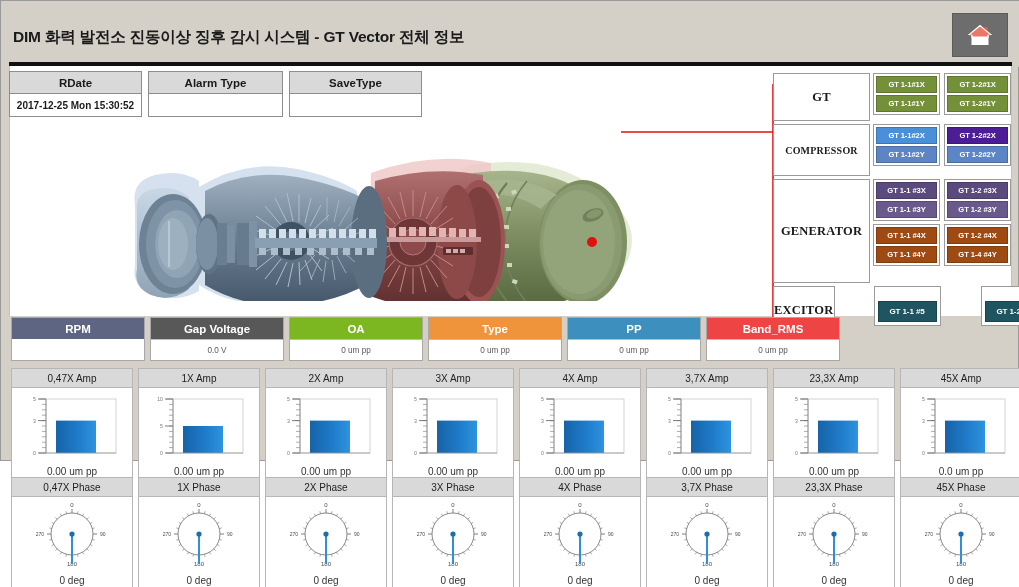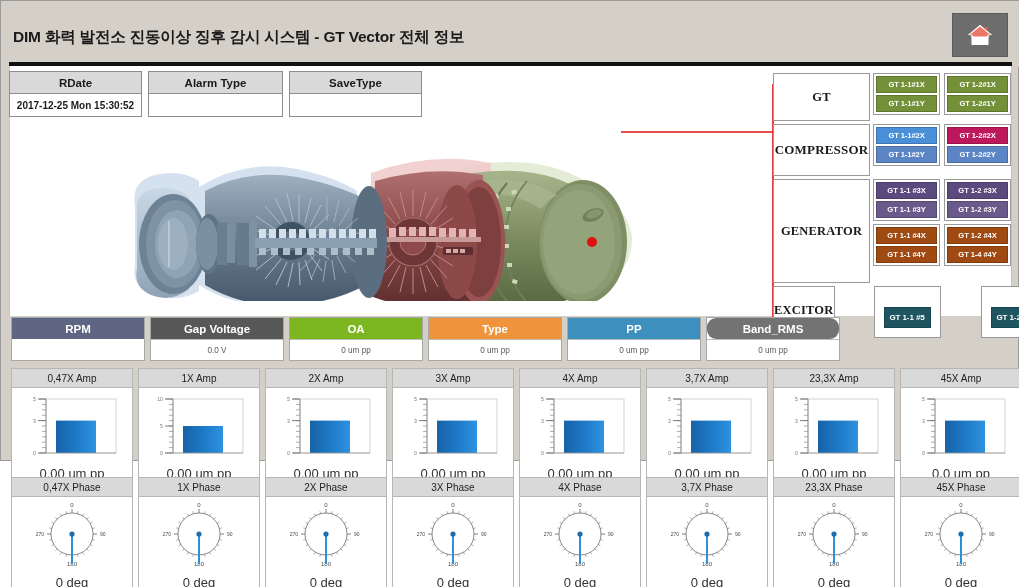--- a/index.html
+++ b/index.html
@@ -99,21 +99,21 @@
   .tag-btn {
     height: 17px;
     display: flex; align-items: center; justify-content: center;
     font-size: 7.6px; font-weight: bold; color: #ffffff;
     cursor: pointer;
     border: 1px solid rgba(0,0,0,0.18);
     letter-spacing: -0.1px;
     white-space: nowrap;
   }
   .tag-btn.single { height: 21px; font-size: 8px; }
-  .btn-pair.single-pair { padding: 9px; margin-left: 36px; }
+  .btn-pair.single-pair { padding: 3px; margin-left: 36px; }
 
   
   .metrics { position: absolute; left: 10px; top: 316px; display: flex; gap: 5px; }
   .metric {
     width: 134px;
     border: 1px solid #a8a8a8;
     background: #ffffff;
   }
   .metric-head {
     height: 21px;
@@ -144,21 +144,21 @@
   }
   .panel-body {
     height: 78px;
     display: flex; flex-direction: column;
     align-items: center; justify-content: flex-start;
     padding-top: 3px;
     background: #ffffff;
   }
   .panel-foot {
     text-align: center;
-    font-size: 13px; color: #333333;
+    font-size: 10px; color: #333333;
     padding-bottom: 3px;
     background: #ffffff;
   }
   .panel-body svg { display: block; }
 </style>
 </head>
 <body>
 
 <div id="app">
 
@@ -441,29 +441,29 @@
           </div>
           <div class="btn-pair">
             <div class="tag-btn" style="background:#74913a">GT 1-2#1X</div>
             <div class="tag-btn" style="background:#74913a">GT 1-2#1Y</div>
           </div>
         </div>
       </div>
     </div>
 
     <div class="tree-row" style="height:52px">
-      <div class="tree-label" style="font-size:13px">COMPRESSOR</div>
+      <div class="tree-label" style="font-size:10px">COMPRESSOR</div>
       <div class="tree-btns">
         <div class="btn-pair-row">
           <div class="btn-pair">
             <div class="tag-btn" style="background:#4a90d9">GT 1-1#2X</div>
             <div class="tag-btn" style="background:#5b85c4">GT 1-1#2Y</div>
           </div>
           <div class="btn-pair">
-            <div class="tag-btn" style="background:#be185d">GT 1-2#2X</div>
+            <div class="tag-btn" style="background:#4c1d95">GT 1-2#2X</div>
             <div class="tag-btn" style="background:#5b85c4">GT 1-2#2Y</div>
           </div>
         </div>
       </div>
     </div>
 
     <div class="tree-row" style="height:104px">
       <div class="tree-label">GENERATOR</div>
       <div class="tree-btns">
         <div class="btn-pair-row">
@@ -518,21 +518,21 @@
       </div>
       <div class="metric">
         <div class="metric-head" style="background: rgb(240, 148, 60);">Type</div>
         <div class="metric-val">0 um pp</div>
       </div>
       <div class="metric">
         <div class="metric-head" style="background: rgb(61, 143, 190);">PP</div>
         <div class="metric-val">0 um pp</div>
       </div>
       <div class="metric">
-        <div class="metric-head" style="background: #737373; border-radius: 9px;">Band_RMS</div>
+        <div class="metric-head" style="background: #ef4444;">Band_RMS</div>
         <div class="metric-val">0 um pp</div>
       </div>
     </div>
 
   <div class="panel-row amps" id="amps-host">
       <div class="panel">
         <div class="panel-head">0,47X Amp</div>
         <div class="panel-body">
           <svg width="104" height="74" viewBox="0 0 104 74">
             <defs>

